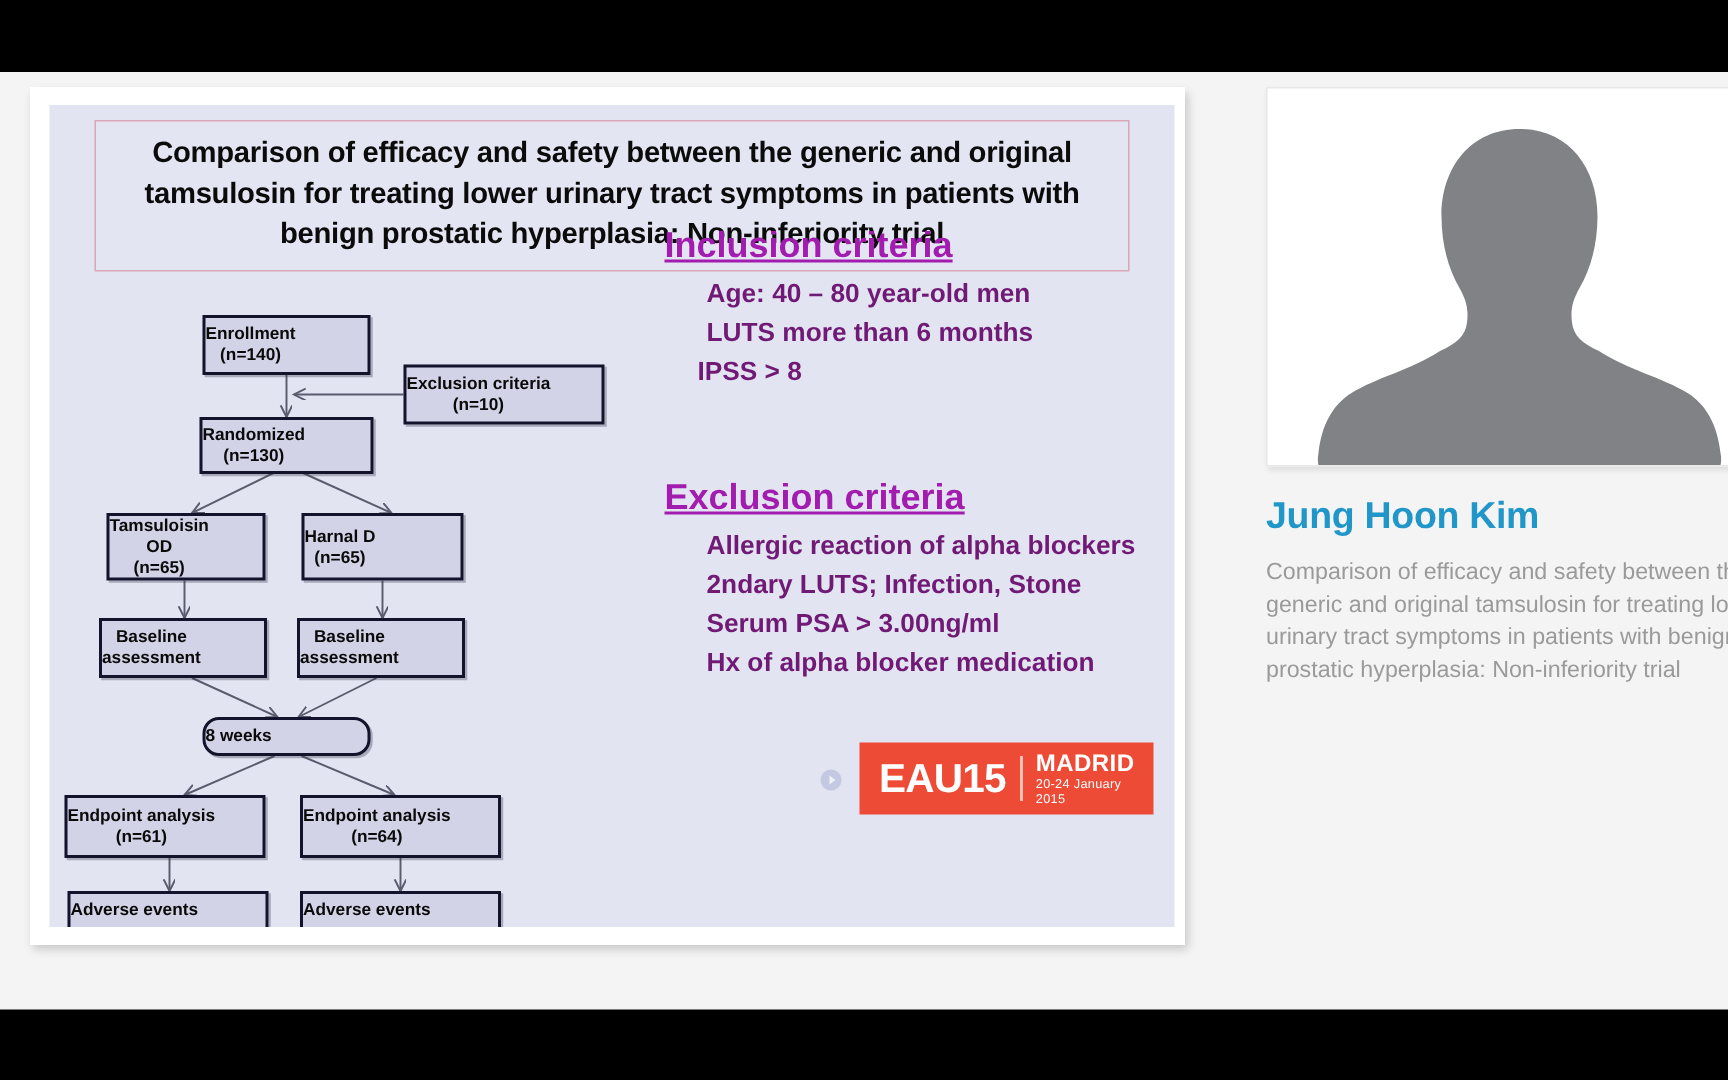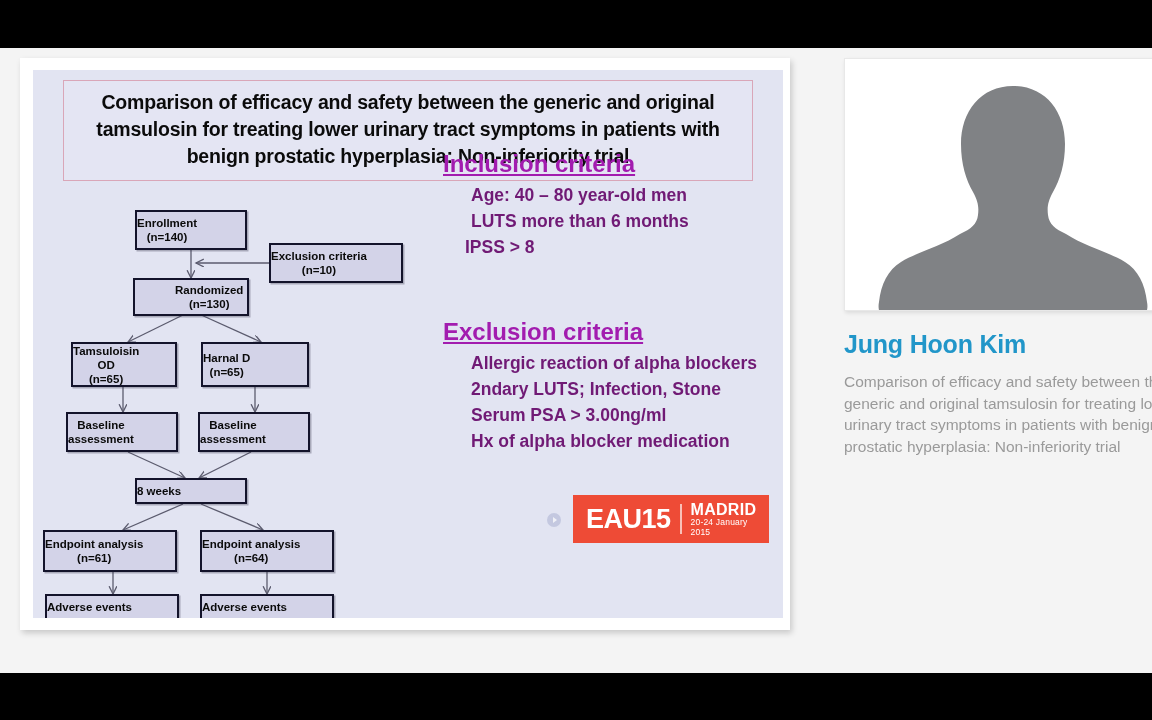--- a/index.html
+++ b/index.html
@@ -165,21 +165,21 @@
           <div class="fbox" style="left:102px; top:10px; width:112px; height:40px;">
             <span style="white-space:pre-line;">Enrollment
 (n=140)</span>
           </div>
 
           <div class="fbox" style="left:236px; top:43px; width:134px; height:40px;">
             <span style="white-space:pre-line;">Exclusion criteria
 (n=10)</span>
           </div>
 
-          <div class="fbox" style="left:100px; top:78px; width:116px; height:38px;padding-left:40px;">
+          <div class="fbox" style="left:100px; top:78px; width:116px; height:38px;">
             <span style="white-space:pre-line;">Randomized
 (n=130)</span>
           </div>
 
           <div class="fbox" style="left:38px; top:142px; width:106px; height:45px;">
             <span style="white-space:pre-line;">Tamsuloisin
 OD
 (n=65)</span>
           </div>
 
@@ -191,21 +191,21 @@
           <div class="fbox" style="left:33px; top:212px; width:112px; height:40px;">
             <span style="white-space:pre-line;">Baseline
 assessment</span>
           </div>
 
           <div class="fbox" style="left:165px; top:212px; width:112px; height:40px;">
             <span style="white-space:pre-line;">Baseline
 assessment</span>
           </div>
 
-          <div class="fbox thin" style="left:102px; top:278px; width:112px; height:26px;">
+          <div class="fbox thin" style="left:102px; top:278px; width:112px; height:26px;border-radius:11px;">
             <span style="white-space:pre-line;">8 weeks</span>
           </div>
 
           <div class="fbox" style="left:10px; top:330px; width:134px; height:42px;">
             <span style="white-space:pre-line;">Endpoint analysis
 (n=61)</span>
           </div>
 
           <div class="fbox" style="left:167px; top:330px; width:134px; height:42px;">
             <span style="white-space:pre-line;">Endpoint analysis

